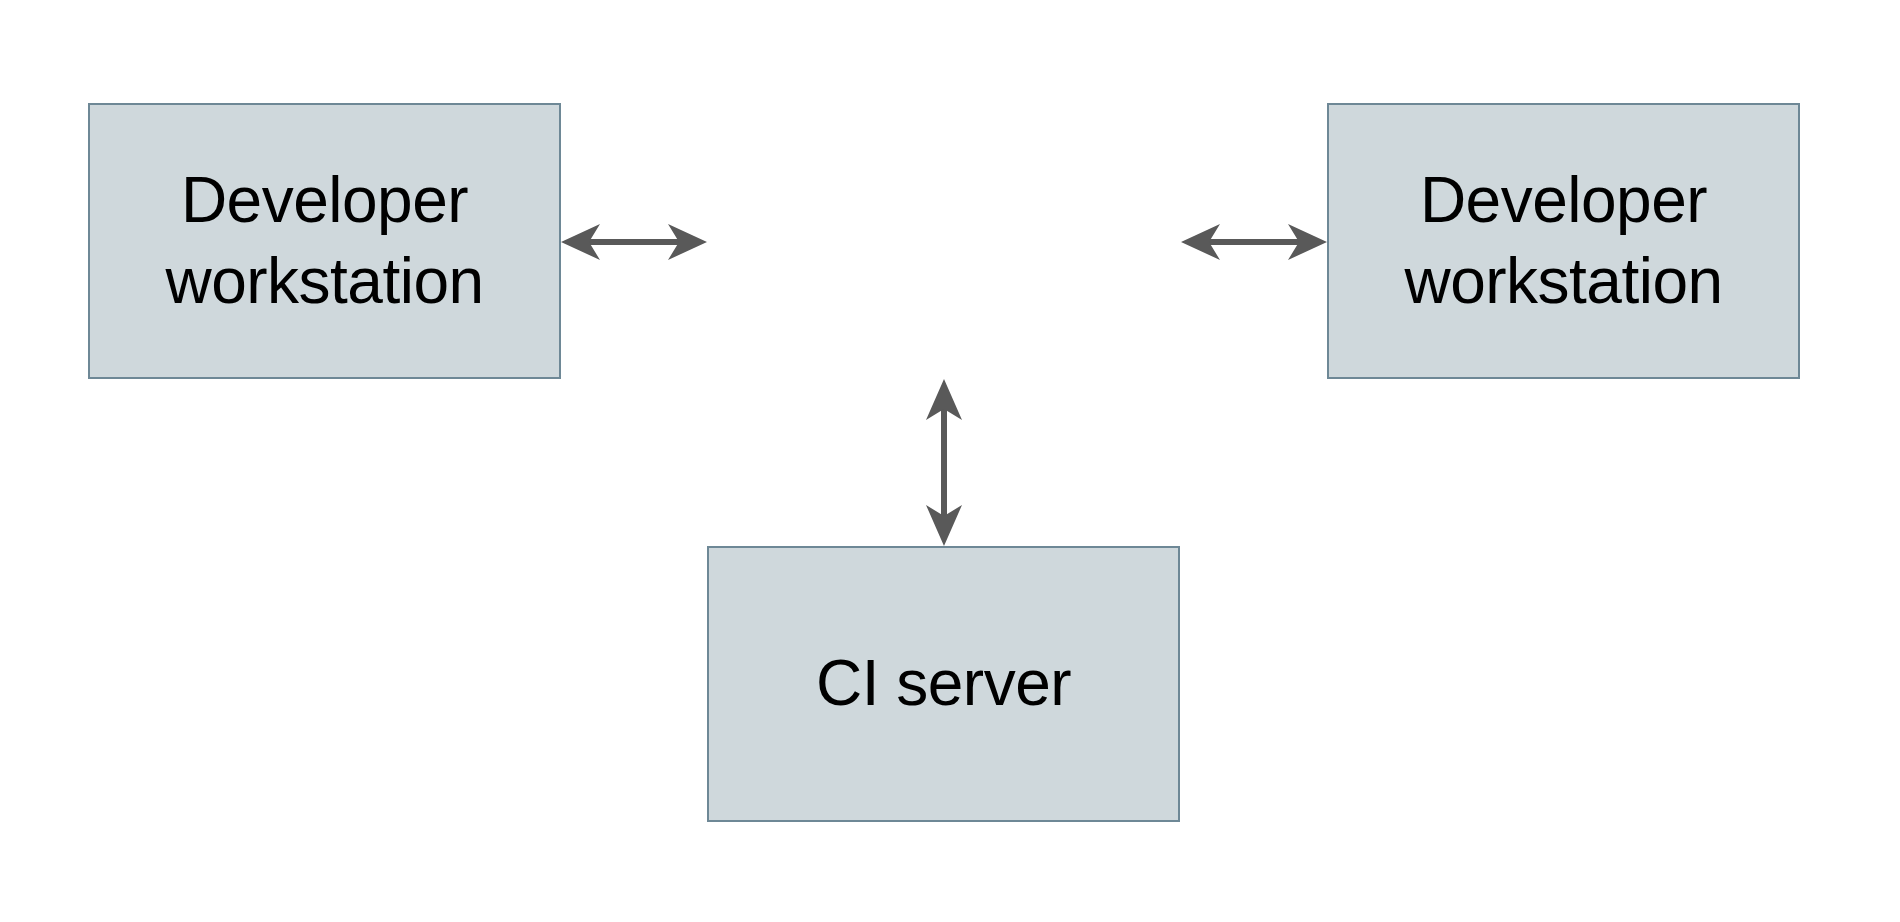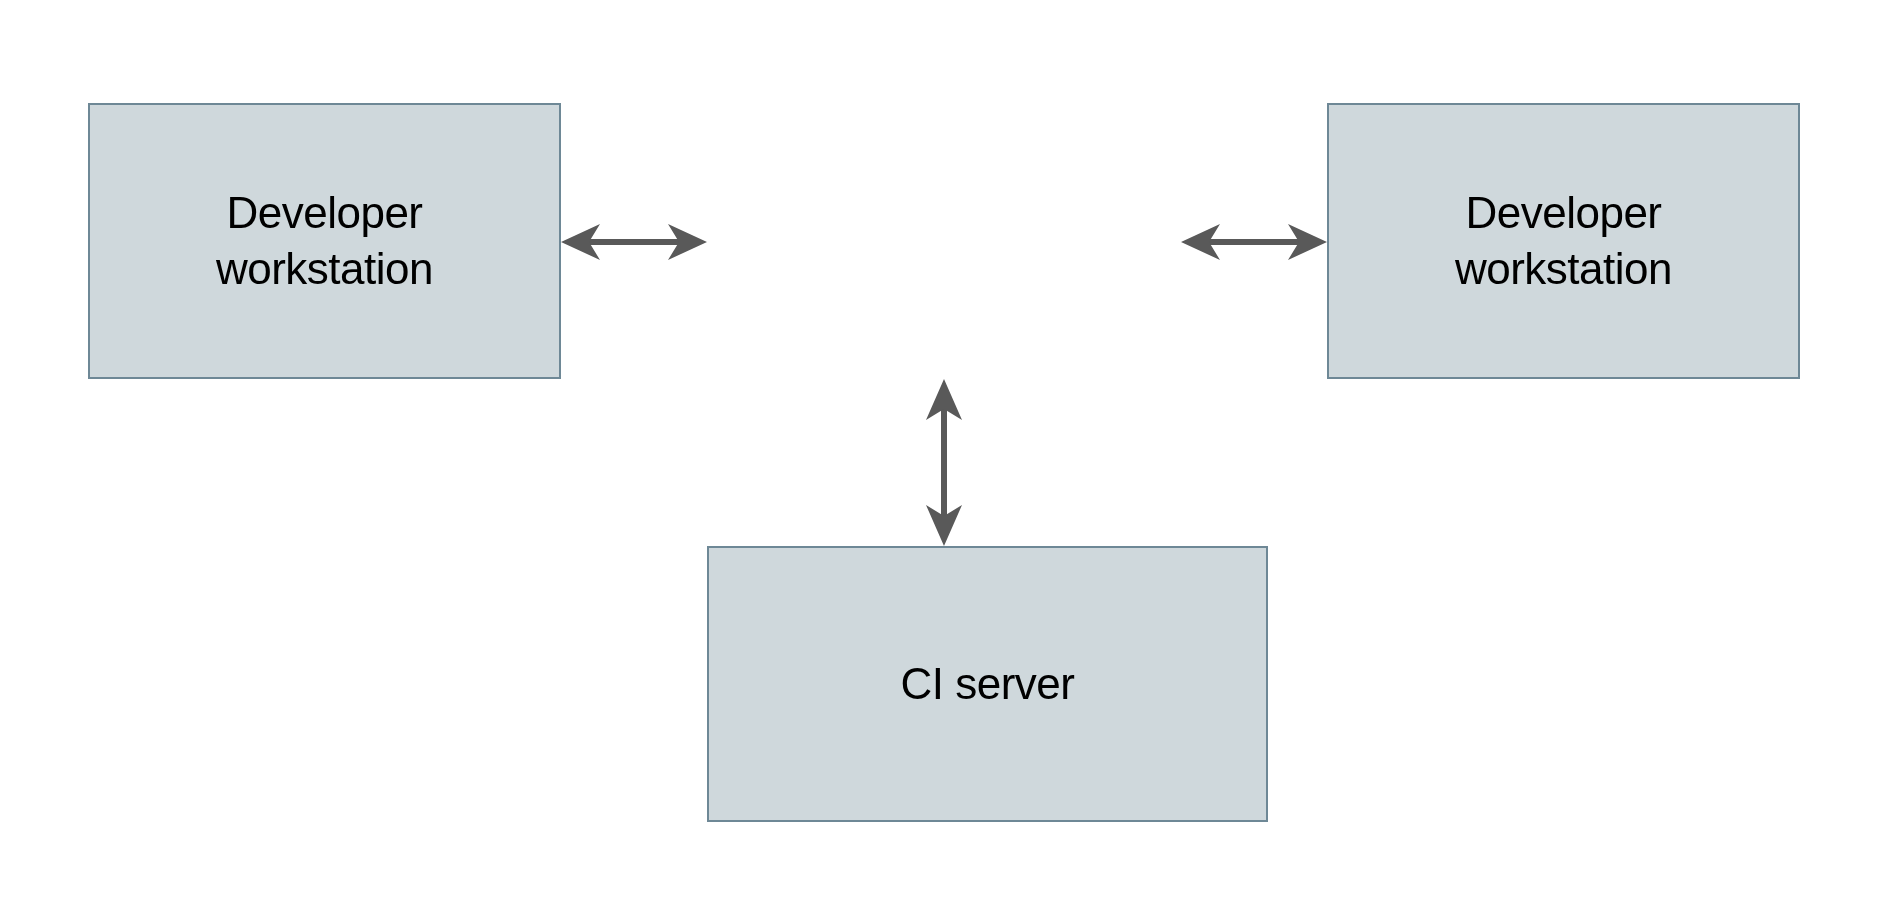--- a/index.html
+++ b/index.html
@@ -31,32 +31,32 @@
     box-sizing: border-box;
     background: #CFD8DC;
     border: 2px solid #6E8896;
     display: flex;
     align-items: center;
     justify-content: center;
     text-align: center;
   }
   .node-label {
     font-family: "Liberation Sans", sans-serif;
-    font-size: 44px;
+    font-size: 64px;
     line-height: 1.27;
     color: #000000;
     font-weight: 400;
     letter-spacing: -0.5px;
     white-space: pre-line;
     padding: 0 6px;
   }
   #node-dev-left   { left: 88px;   top: 103px; width: 473px; height: 276px; }
   #node-cache      { left: 707px;  top: 103px; width: 473px; height: 276px; }
   #node-dev-right  { left: 1327px; top: 103px; width: 473px; height: 276px; }
-  #node-ci         { left: 707px;  top: 546px; width: 561px; height: 276px; }
+  #node-ci         { left: 707px;  top: 546px; width: 473px; height: 276px; }
 </style>
 </head>
 <body>
 
 <div id="canvas">
 
   <svg id="edge-layer" viewBox="0 0 1900 922" width="1900" height="922" xmlns="http://www.w3.org/2000/svg">
 
     <g>
       <line x1="578" y1="242" x2="690" y2="242" stroke="#595959" stroke-width="6"></line>

